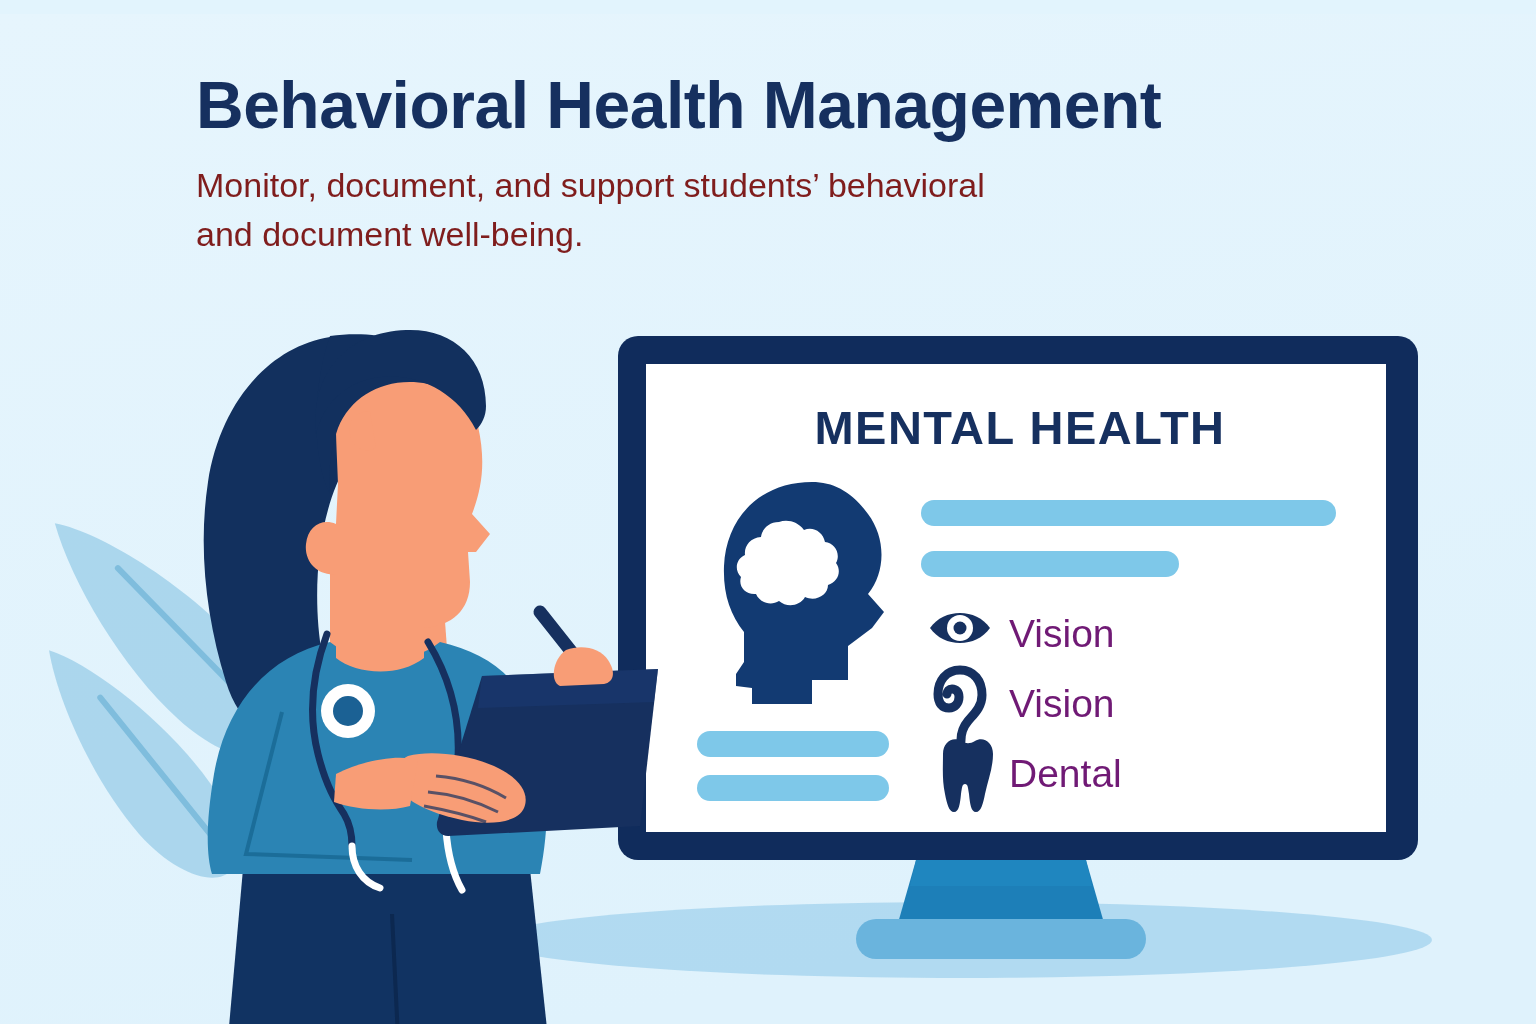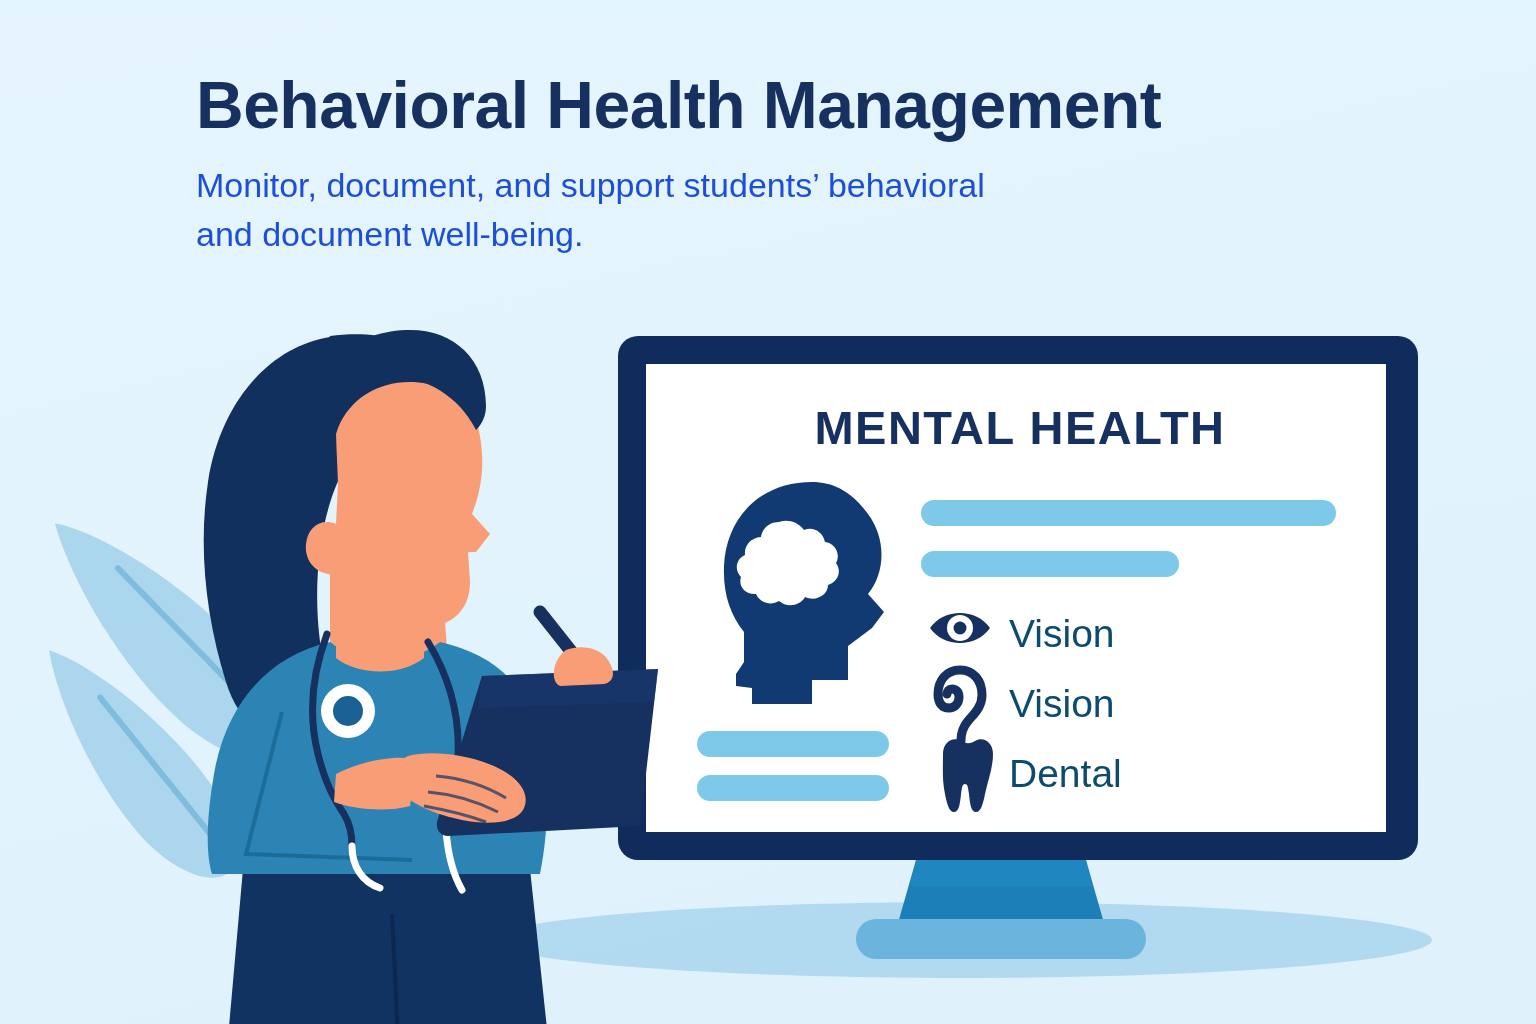--- a/index.html
+++ b/index.html
@@ -21,41 +21,41 @@
   #artboard { position:absolute; left:0; top:0; width:1536px; height:1024px; }
 
   
   .header-block { position:absolute; left:196px; top:56px; width:1230px; }
   .page-title {
     font-size:66px; font-weight:700; color:#16305f;
     letter-spacing:-0.5px; line-height:1.08; white-space:nowrap;
   }
   .page-subtitle {
     margin-top:20px;
-    font-size:34px; font-weight:400; color:#1d4ed8;
+    font-size:34px; font-weight:400; color:#7f1d1d;
     line-height:1.42; max-width:1120px;
   }
   .sub-line { display:block; }
 
   
   .screen-layer { position:absolute; left:0; top:0; width:1300px; height:1024px; pointer-events:none; }
   .screen-layer > * { pointer-events:auto; }
 
   .screen-title {
     position:absolute; left:650px; top:386px; width:740px;
     text-align:center;
     font-size:47px; font-weight:700; color:#16305f;
     letter-spacing:1.5px; white-space:nowrap;
   }
 
   .svc-list { position:absolute; left:925px; top:585px; }
   .svc-row { display:flex; align-items:center; height:68px; margin-bottom:2px; }
   .svc-icon { width:62px; display:flex; align-items:center; justify-content:center; }
   .svc-label {
-    font-size:39px; font-weight:400; color:#0c4a6e;
+    font-size:39px; font-weight:400; color:#701a75;
     margin-left:22px; white-space:nowrap; line-height:1;
   }
 </style>
 </head>
 <body>
 
 <div id="stage">
 
   <svg id="artboard" viewBox="0 0 1536 1024" xmlns="http://www.w3.org/2000/svg">
     <defs>

